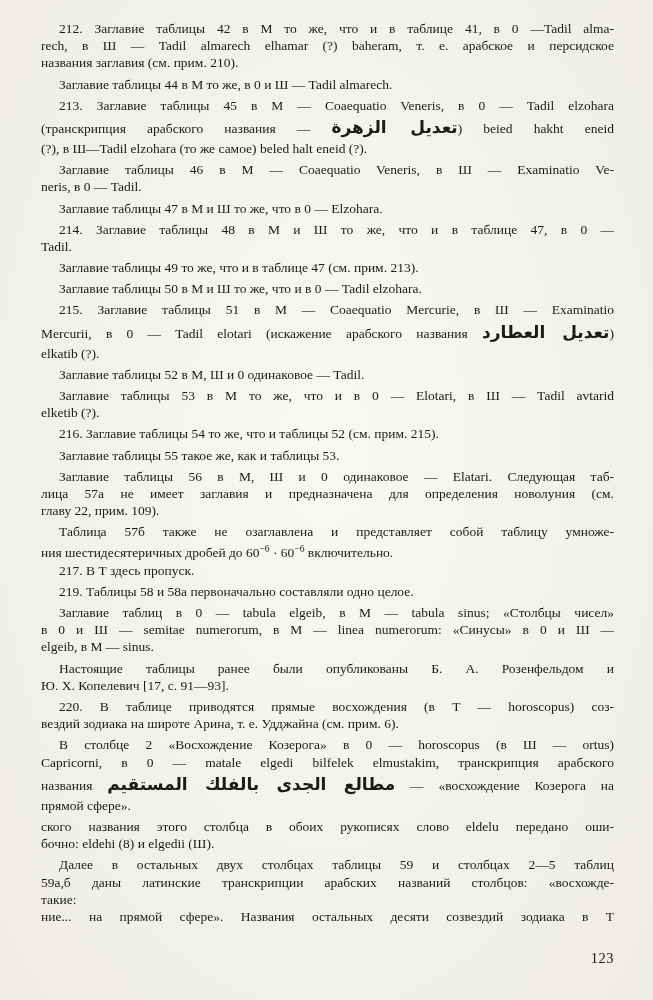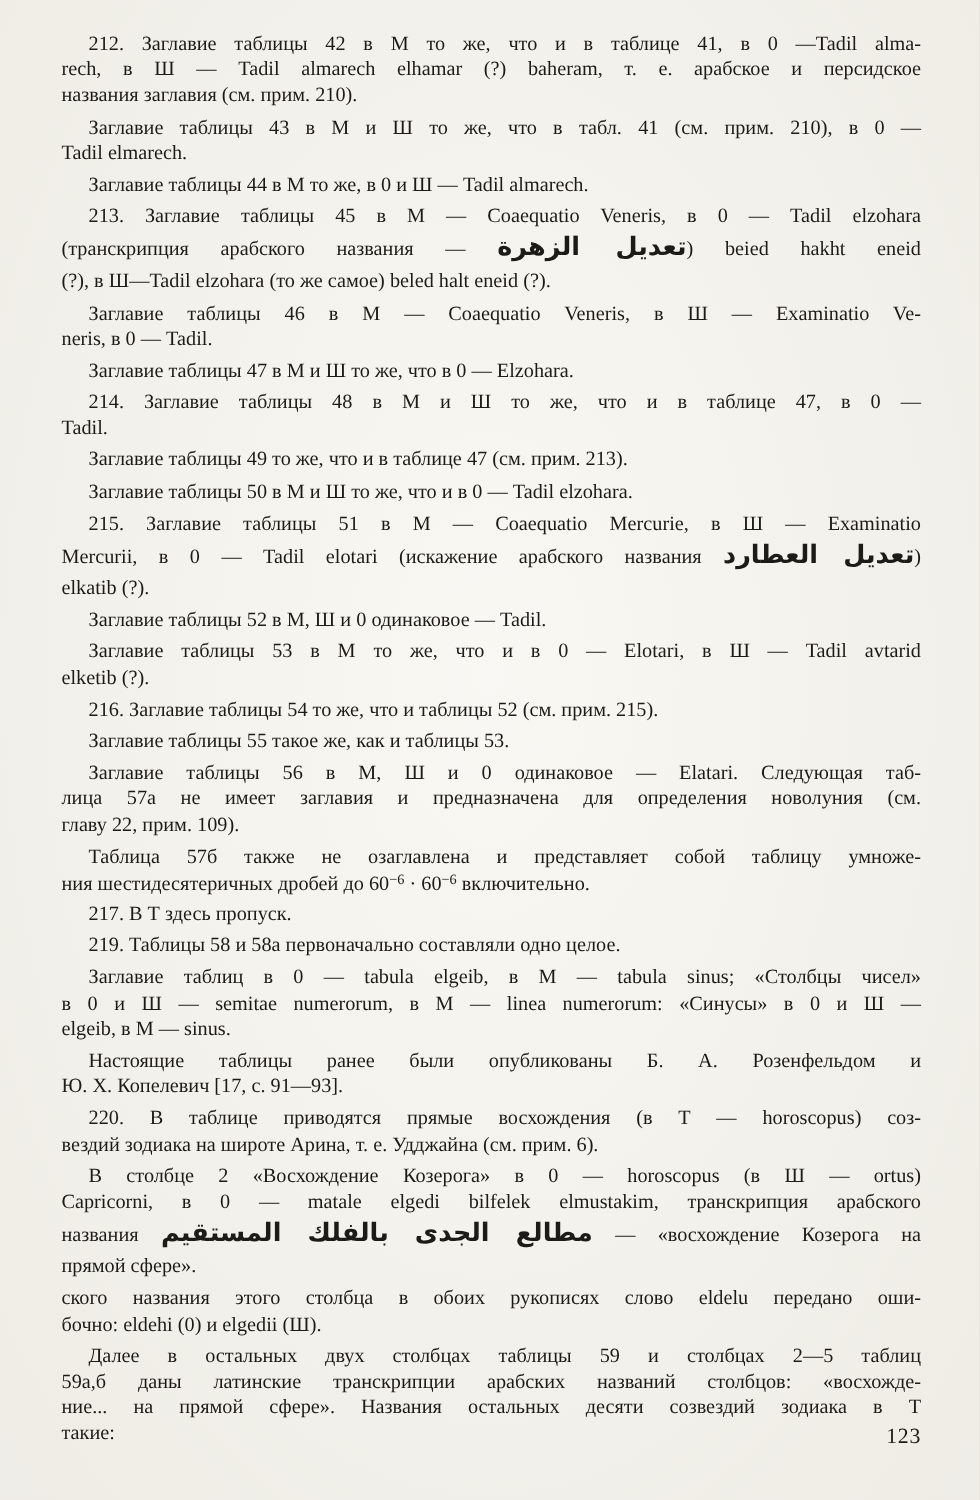--- a/index.html
+++ b/index.html
@@ -49,24 +49,20 @@
 </style>
 </head>
 <body>
 
 <div class="page">
   <div class="text-block">
       <div class="paragraph">
         <div class="line first"><span class="seg-normal">212. Заглавие таблицы 42 в М то же, что и в таблице 41, в 0 —Tadil alma-</span></div>
         <div class="line"><span class="seg-normal">rech, в Ш — Tadil almarech elhamar (?) baheram, т. е. арабское и персидское</span></div>
         <div class="line last"><span class="seg-normal">названия заглавия (см. прим. 210).</span></div>
-      </div>
-      <div class="paragraph">
-        <div class="line first"><span class="seg-normal">Заглавие таблицы 43 в М и Ш то же, что в табл. 41 (см. прим. 210), в 0 —</span></div>
-        <div class="line last"><span class="seg-normal">Tadil elmarech.</span></div>
       </div>
       <div class="paragraph">
         <div class="line first last"><span class="seg-normal">Заглавие таблицы 44 в М то же, в 0 и Ш — Tadil almarech.</span></div>
       </div>
       <div class="paragraph">
         <div class="line first"><span class="seg-normal">213. Заглавие таблицы 45 в М — Coaequatio Veneris, в 0 — Tadil elzohara</span></div>
         <div class="line tall"><span class="seg-normal">(транскрипция арабского названия — </span><span class="seg-arabic">تعديل الزهرة</span><span class="seg-normal">) beied hakht eneid</span></div>
         <div class="line last"><span class="seg-normal">(?), в Ш—Tadil elzohara (то же самое) beled halt eneid (?).</span></div>
       </div>
       <div class="paragraph">
@@ -133,23 +129,23 @@
         <div class="line last"><span class="seg-normal">вездий зодиака на широте Арина, т. е. Удджайна (см. прим. 6).</span></div>
       </div>
       <div class="paragraph">
         <div class="line first"><span class="seg-normal">В столбце 2 «Восхождение Козерога» в 0 — horoscopus (в Ш — ortus)</span></div>
         <div class="line"><span class="seg-normal">Capricorni, в 0 — matale elgedi bilfelek elmustakim, транскрипция арабского</span></div>
         <div class="line tall"><span class="seg-normal">названия </span><span class="seg-arabic">مطالع الجدى بالفلك المستقيم</span><span class="seg-normal"> — «восхождение Козерога на</span></div>
         <div class="line last"><span class="seg-normal">прямой сфере».</span></div>
       </div>
       <div class="paragraph">
         <div class="line"><span class="seg-normal">ского названия этого столбца в обоих рукописях слово eldelu передано оши-</span></div>
-        <div class="line last"><span class="seg-normal">бочно: eldehi (0) и elgedii (Ш).</span></div>
+        <div class="line last"><span class="seg-normal">бочно: eldehi (8) и elgedii (Ш).</span></div>
       </div>
       <div class="paragraph">
         <div class="line first"><span class="seg-normal">Далее в остальных двух столбцах таблицы 59 и столбцах 2—5 таблиц</span></div>
         <div class="line"><span class="seg-normal">59а,б даны латинские транскрипции арабских названий столбцов: «восхожде-</span></div>
+        <div class="line last"><span class="seg-normal">такие:</span></div>
         <div class="line"><span class="seg-normal">ние... на прямой сфере». Названия остальных десяти созвездий зодиака в Т</span></div>
-        <div class="line last"><span class="seg-normal">такие:</span></div>
       </div>
     </div>
   <div class="page-number">123</div>
 </div>
 
 </body></html>

